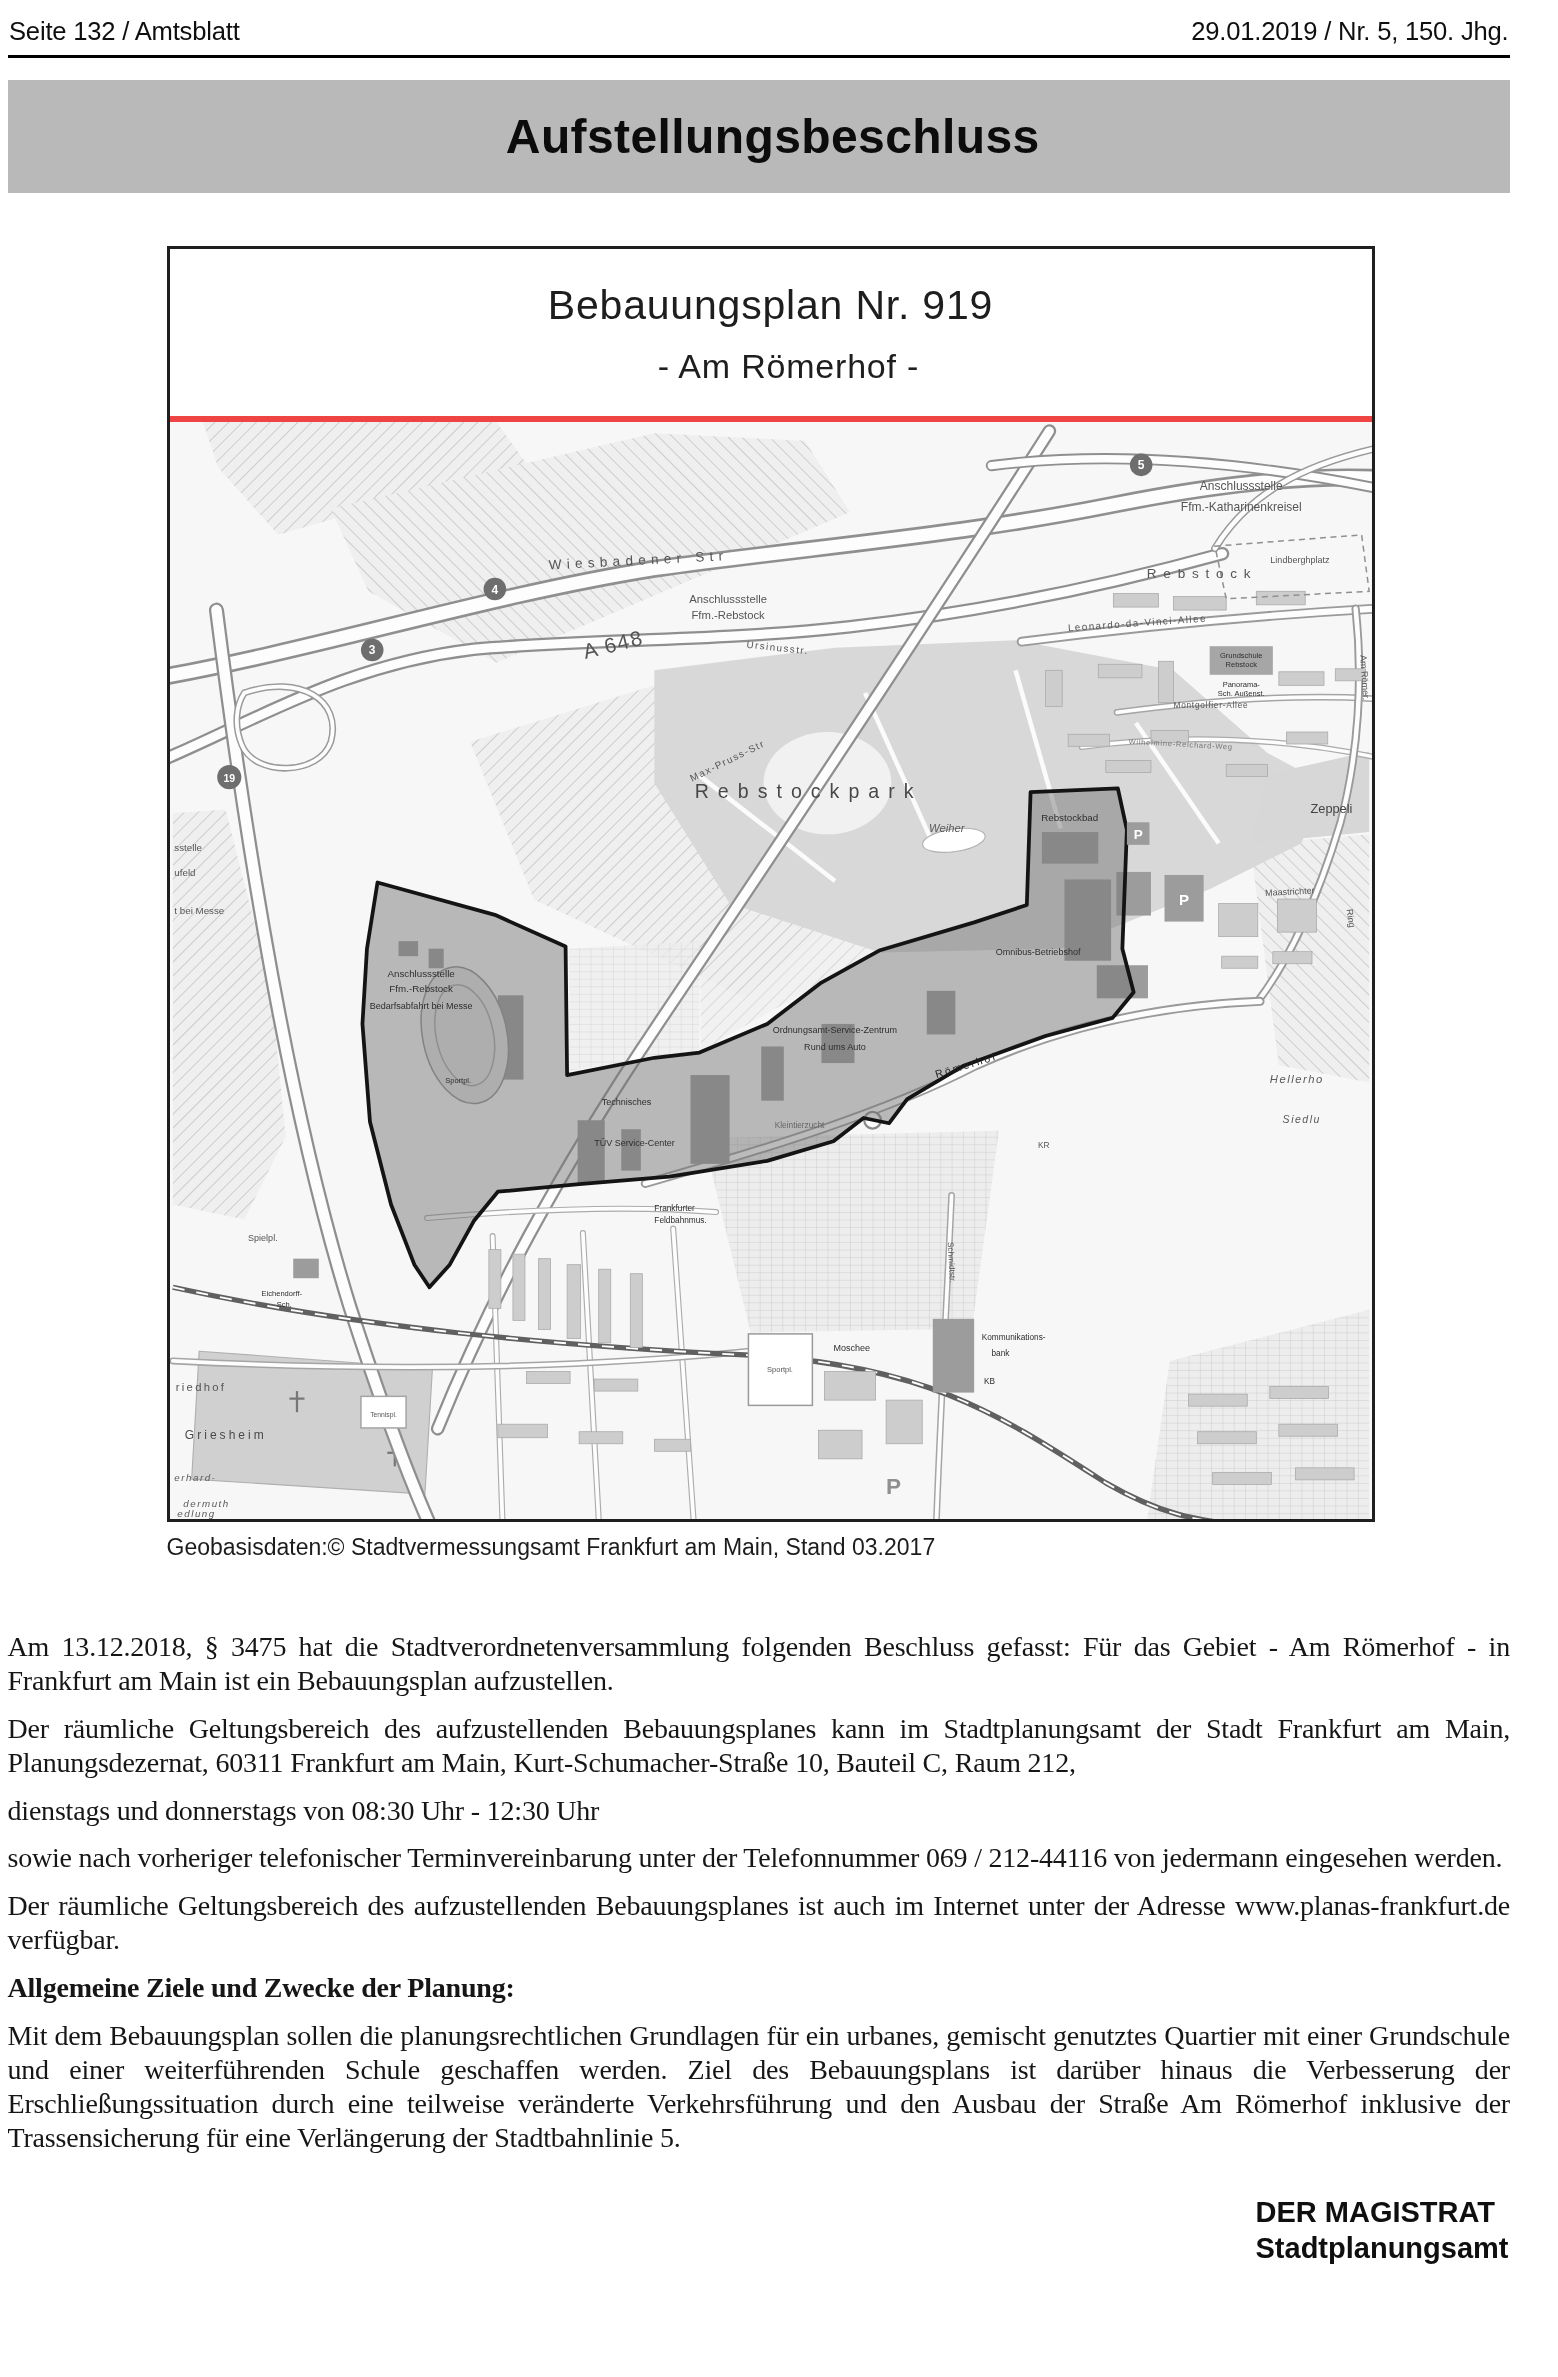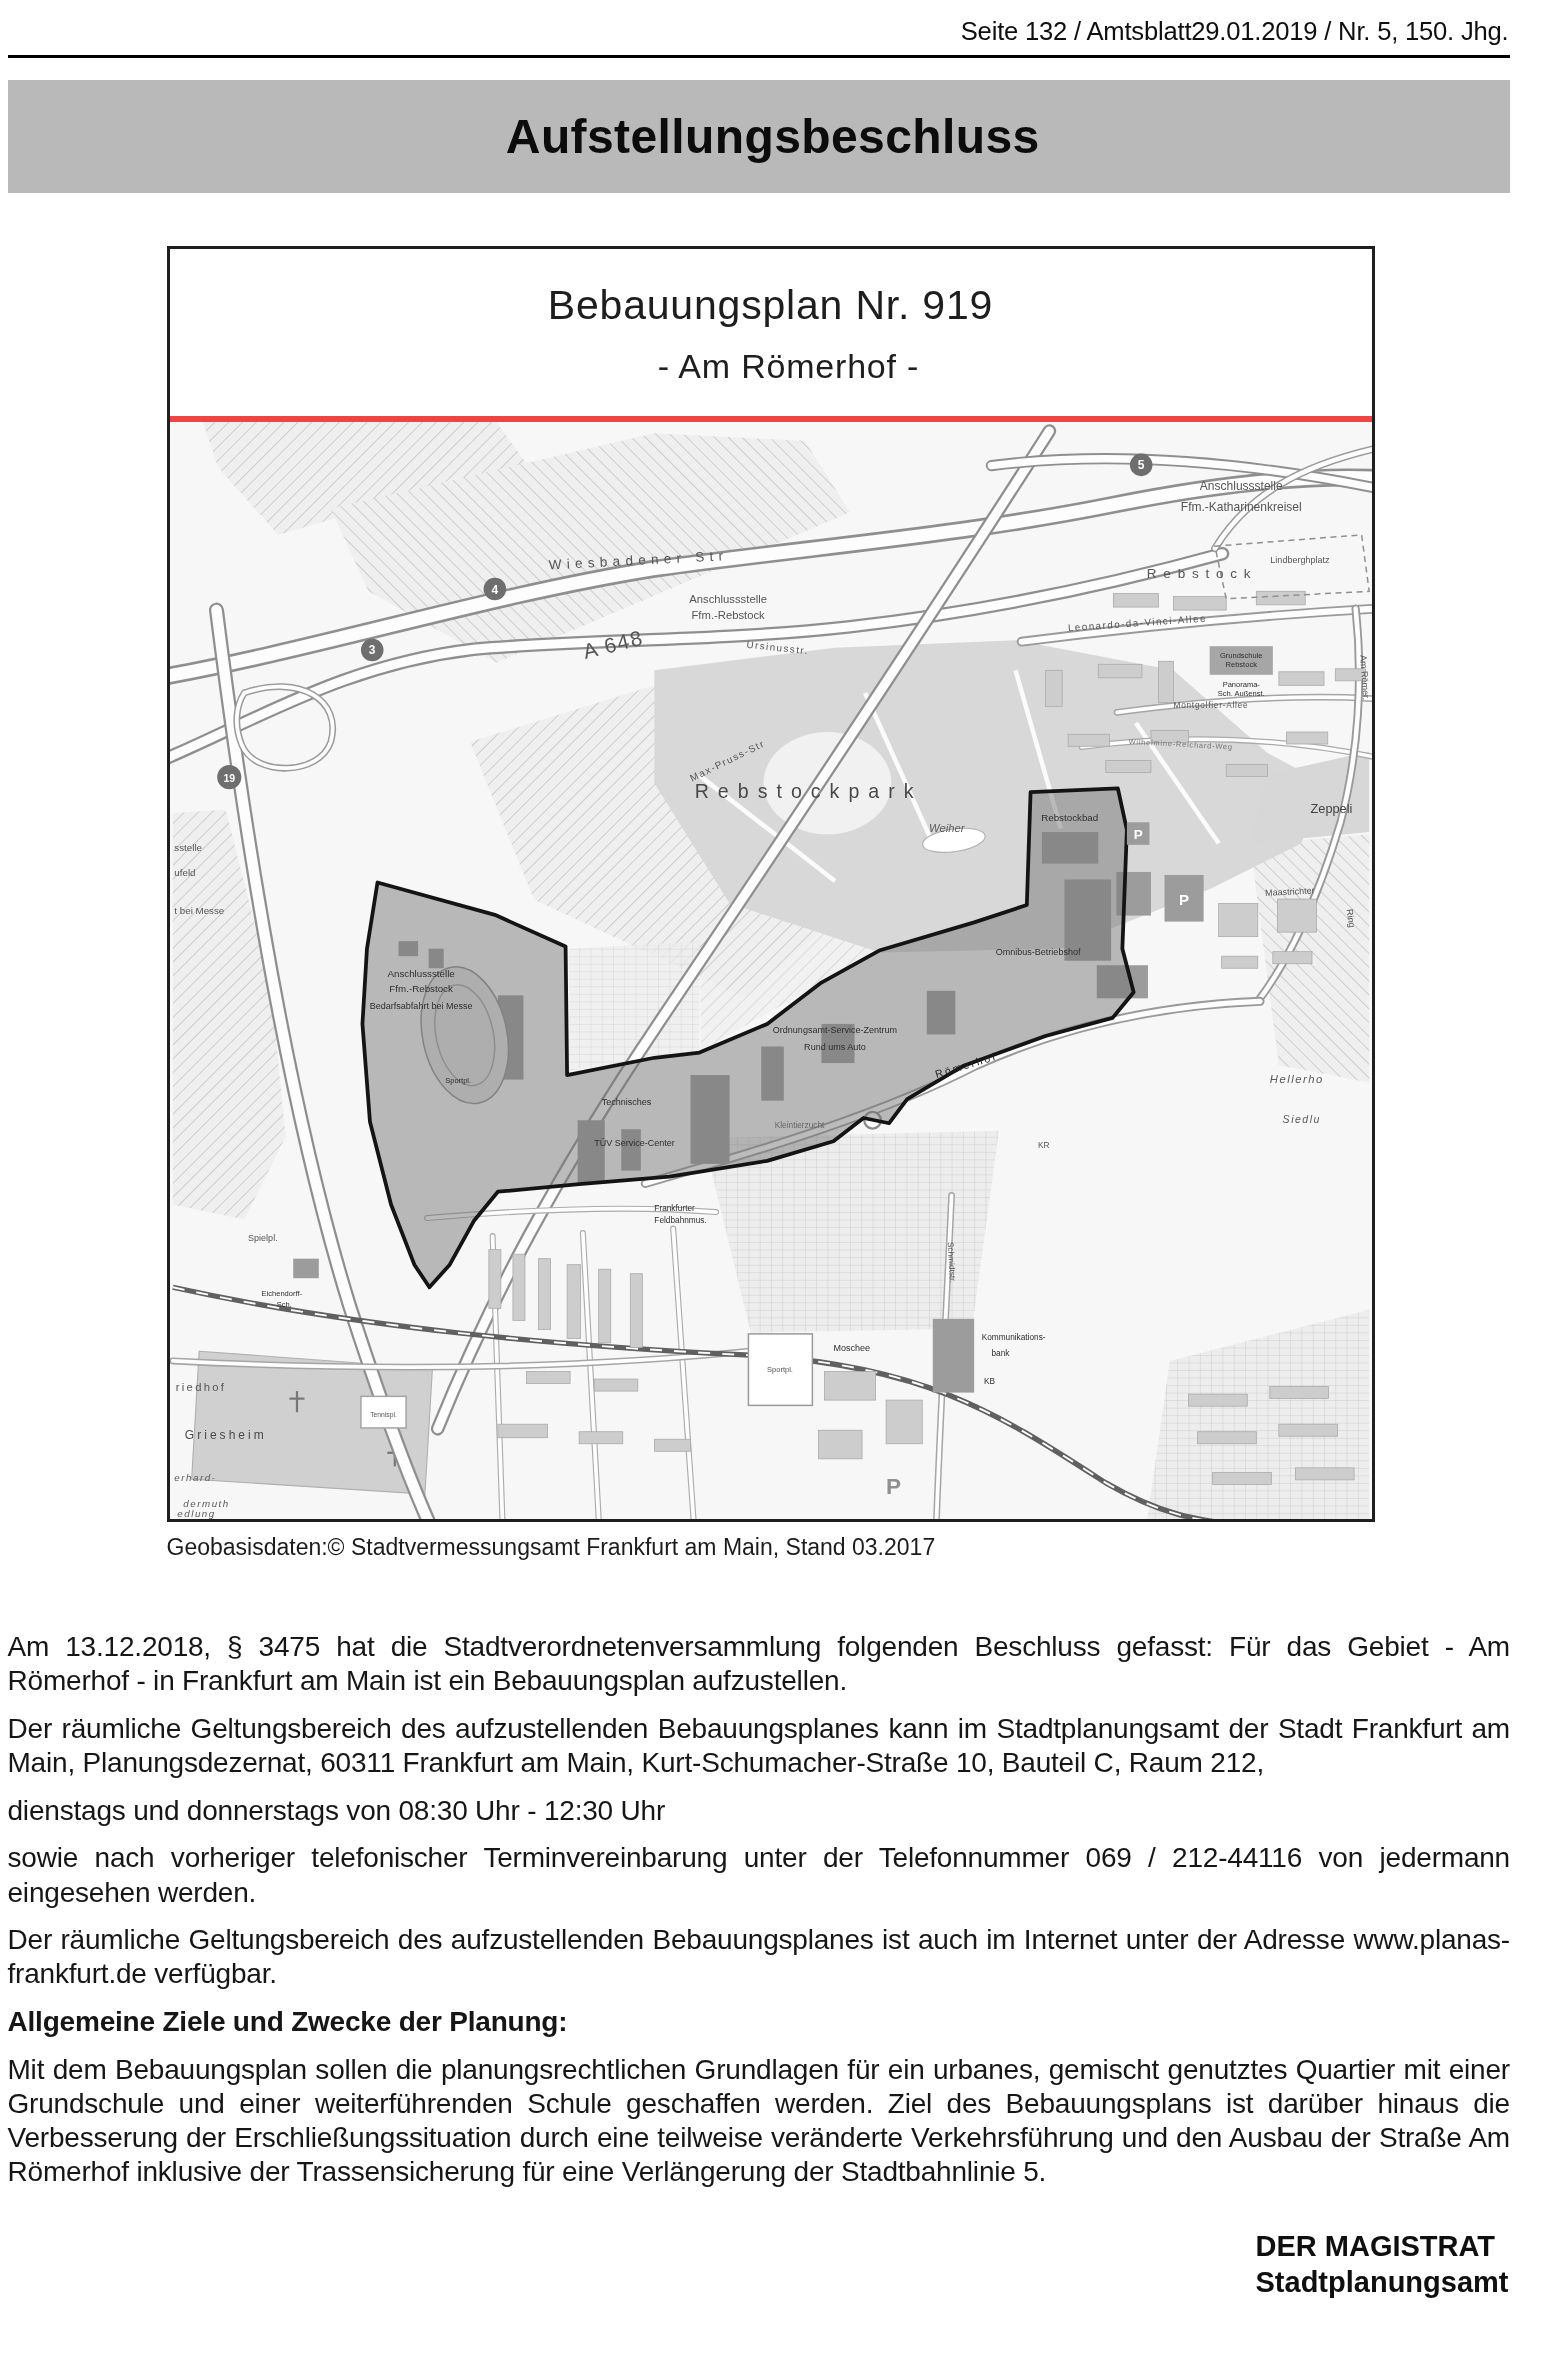--- a/index.html
+++ b/index.html
@@ -1,33 +1,33 @@
 <!DOCTYPE html>
 <html style="font-size:12px"><head>
 <meta charset="utf-8">
 <style>
   html,body{margin:0;padding:0;}
   body{
     width:1558px;height:2377px;background:#ffffff;position:relative;overflow:hidden;
     font-family:"Liberation Sans",sans-serif;color:#161616;
   }
   .page{padding:12px 48px 0 7.5px;}
-  .hdr{display:flex;justify-content:flex-end;align-items:flex-end;
+  .hdr{display:flex;justify-content:space-between;align-items:flex-end;
        font-size:25.6px;letter-spacing:-0.2px;color:#0f0f0f;padding:4.5px 1.5px 9px 1.5px;
        border-bottom:3px solid #000;}
   .banner{margin-top:22.6px;background:#b9b9b9;height:113px;
           display:flex;align-items:center;justify-content:center;padding-left:28px;}
   .banner .t{font-size:48px;font-weight:bold;color:#0c0c0c;letter-spacing:0.4px;}
   .figure{margin:53px 0 0 159px;width:1202px;border:3px solid #1f1f1f;background:#fff;box-sizing:content-box;}
   .fig-title{text-align:center;padding:33px 0 30px 0;border-bottom:6px solid #ef4444;}
   .fig-title .l1{font-size:41px;color:#1e1e1e;letter-spacing:0.8px;}
   .fig-title .l2{font-size:34px;color:#1e1e1e;margin-top:18px;letter-spacing:0.8px;padding-left:36px;}
   svg.map{display:block;width:1202px;height:1097px;background:#f7f7f7;}
   .caption{margin:12px 0 8px 159px;font-size:23px;color:#1c1c1c;}
-  .bodytext{margin-top:69px;font-size:28px;line-height:1.22;text-align:justify;letter-spacing:-0.2px;}
+  .bodytext{margin-top:69px;font-size:28px;line-height:1.22;text-align:justify;letter-spacing:-0.2px;font-family:Liberation Serif, serif;}
   .bodytext p{margin:0 0 13.5px 0;}
   .goals{font-weight:bold;margin:18px 0 13.5px 0;text-align:left;}
   .footerblock{display:flex;justify-content:flex-end;margin-top:40px;padding-right:1.5px;}
   .footerblock .inner{font-size:29px;font-weight:bold;line-height:1.22;color:#0f0f0f;text-align:left;}
   
   text{font-family:"Liberation Sans",sans-serif;}
   .ml{fill:#555;}
   .mld{fill:#2e2e2e;}
   .mli{font-style:italic;fill:#5a5a5a;}
   .cnum{fill:#ffffff;font-weight:bold;text-anchor:middle;}

